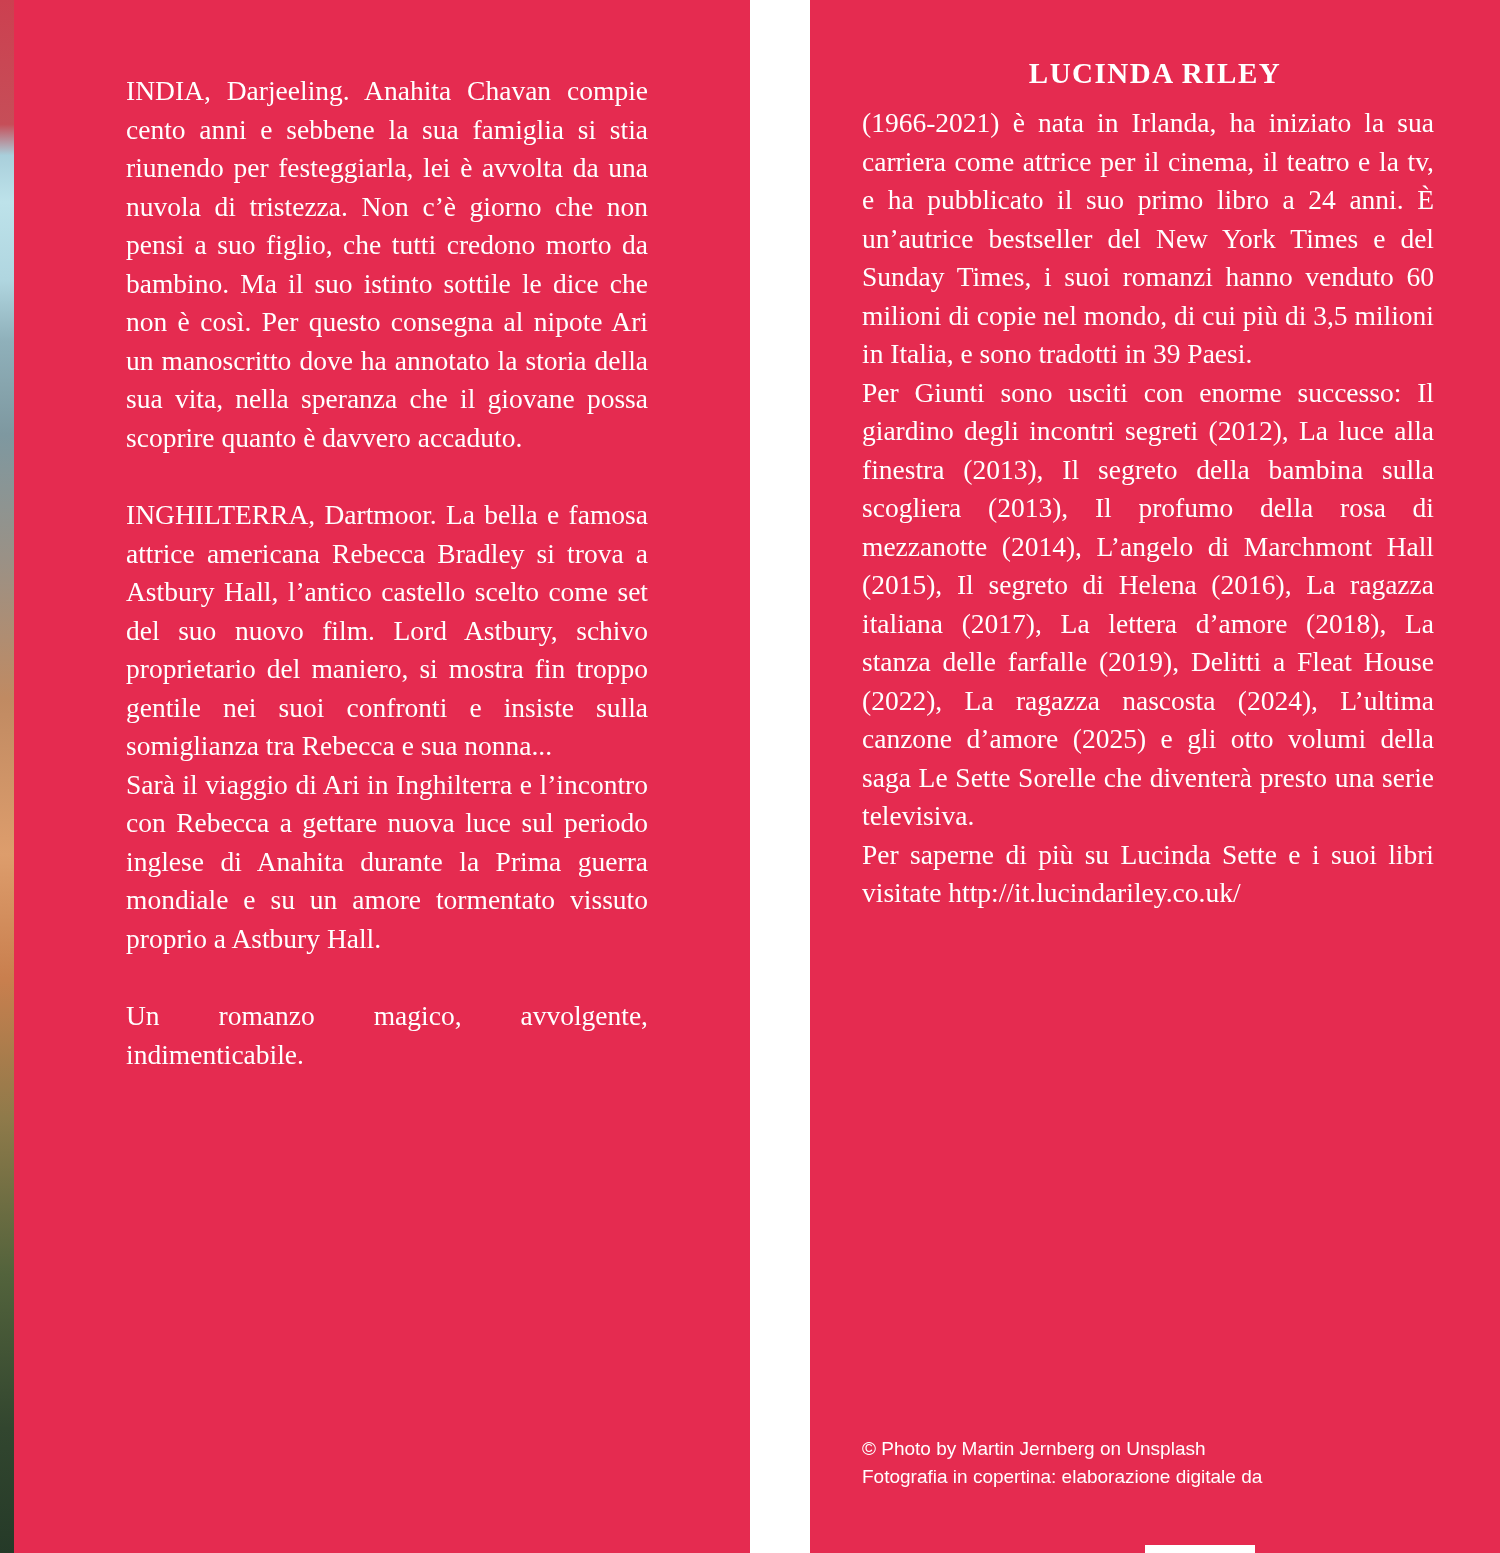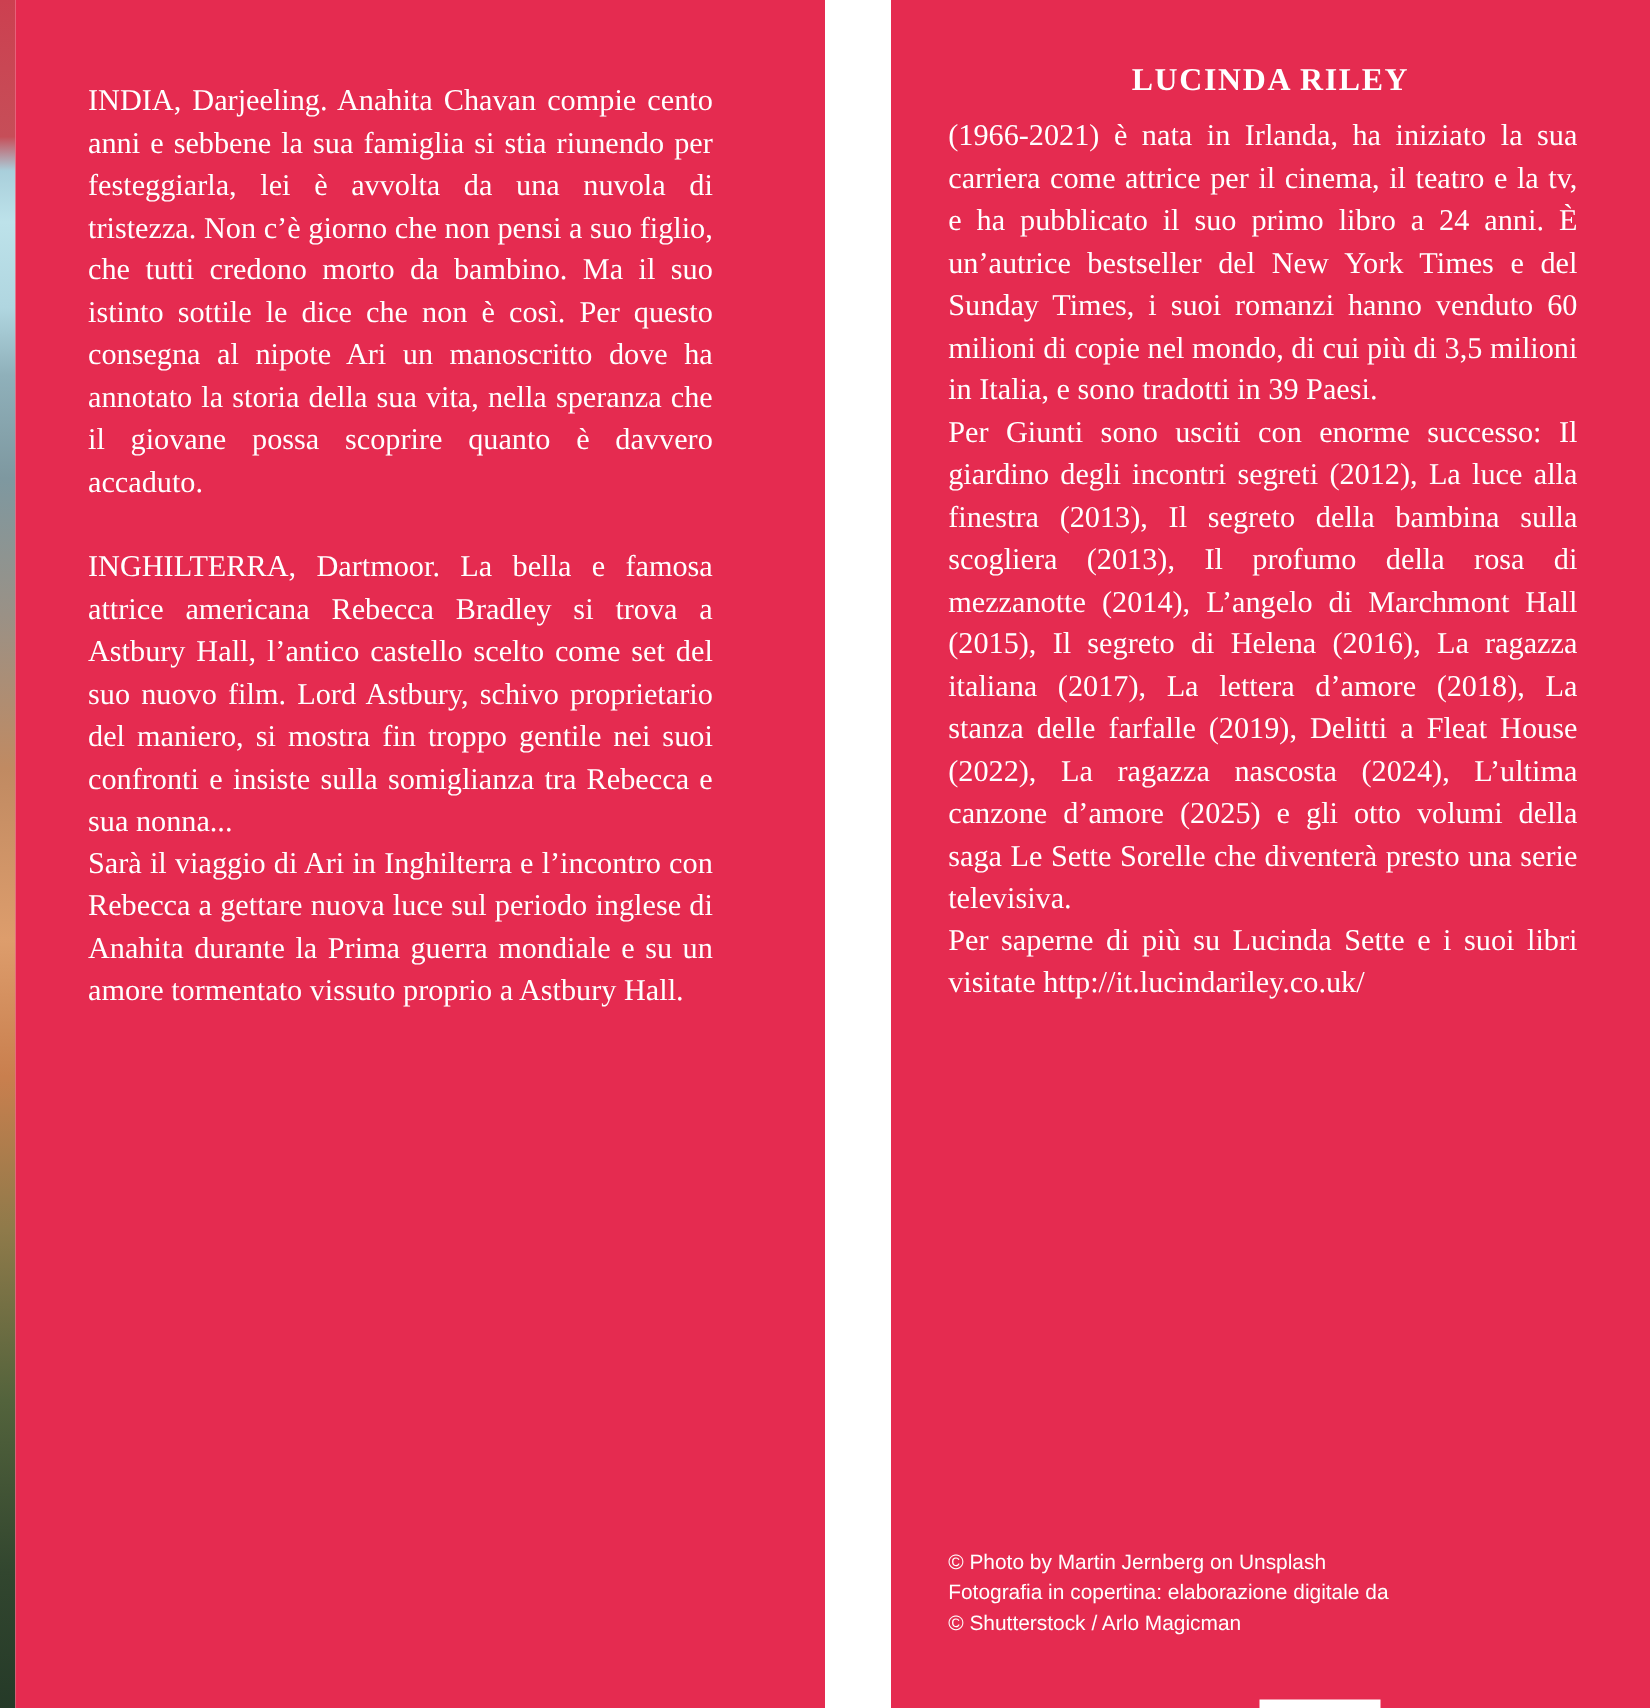--- a/index.html
+++ b/index.html
@@ -57,20 +57,21 @@
   }
   .text {
     font-size: 27.5px;
     line-height: 38.5px;
     text-align: justify;
     hyphens: auto;
     -webkit-hyphens: auto;
   }
   .flap.left .text {
     padding: 72px 102px 0 66px;
+    margin-left: 46px;
   }
   .flap.right .text {
     padding: 0 66px 0 52px;
     margin-top: 14px;
   }
   .text p {
     margin: 0;
   }
   .text p.gap {
     margin-top: 39px;
@@ -108,33 +109,33 @@
 
 <div class="spread">
 
   <div class="cover-edge"></div>
 
   <section class="flap left">
     <div class="text">
       <p>INDIA, Darjeeling. Anahita Chavan compie cento anni e sebbene la sua famiglia si stia riunendo per festeggiarla, lei è avvolta da una nuvola di tristezza. Non c’è giorno che non pensi a suo figlio, che tutti credono morto da bambino. Ma il suo istinto sottile le dice che non è così. Per questo consegna al nipote Ari un manoscritto dove ha annotato la storia della sua vita, nella speranza che il giovane possa scoprire quanto è davvero accaduto.</p>
       <p class="gap">INGHILTERRA, Dartmoor. La bella e famosa attrice americana Rebecca Bradley si trova a Astbury Hall, l’antico castello scelto come set del suo nuovo film. Lord Astbury, schivo proprietario del maniero, si mostra fin troppo gentile nei suoi confronti e insiste sulla somiglianza tra Rebecca e sua nonna...</p>
       <p>Sarà il viaggio di Ari in Inghilterra e l’incontro con Rebecca a gettare nuova luce sul periodo inglese di Anahita durante la Prima guerra mondiale e su un amore tormentato vissuto proprio a Astbury Hall.</p>
+      <p class="gap">Un romanzo magico, avvolgente, indimenticabile.</p>
     </div>
   </section>
 
   <div class="gutter"></div>
 
   <section class="flap right">
     <h1>LUCINDA RILEY</h1>
     <div class="text">
       <p><span>(1966-2021) è nata in Irlanda, ha iniziato la sua carriera come attrice per il cinema, il teatro e la tv, e ha pubblicato il suo primo libro a 24 anni. È un’autrice bestseller del </span><span class="it">New York Times</span><span> e del </span><span class="it">Sunday Times</span><span>, i suoi romanzi hanno venduto 60 milioni di copie nel mondo, di cui più di 3,5 milioni in Italia, e sono tradotti in 39 Paesi.</span></p>
       <p><span>Per Giunti sono usciti con enorme successo: </span><span class="it">Il giardino degli incontri segreti</span><span> (2012), </span><span class="it">La luce alla finestra</span><span> (2013), </span><span class="it">Il segreto della bambina sulla scogliera</span><span> (2013), </span><span class="it">Il profumo della rosa di mezzanotte</span><span> (2014), </span><span class="it">L’angelo di Marchmont Hall</span><span> (2015), </span><span class="it">Il segreto di Helena</span><span> (2016), </span><span class="it">La ragazza italiana</span><span> (2017), </span><span class="it">La lettera d’amore</span><span> (2018), </span><span class="it">La stanza delle farfalle</span><span> (2019), </span><span class="it">Delitti a Fleat House</span><span> (2022), </span><span class="it">La ragazza nascosta</span><span> (2024), </span><span class="it">L’ultima canzone d’amore</span><span> (2025) e gli otto volumi della saga </span><span class="it">Le Sette Sorelle</span><span> che diventerà presto una serie televisiva.</span></p>
       <p>Per saperne di più su Lucinda Sette e i suoi libri visitate http://it.lucindariley.co.uk/</p>
     </div>
     <div class="credits">
       <div>© Photo by Martin Jernberg on Unsplash</div>
       <div>Fotografia in copertina: elaborazione digitale da</div>
-      <div>© Shutterstock / Arlo Magicman</div>
     </div>
     <div class="notch"></div>
   </section>
 
 </div>
 
 </body></html>

